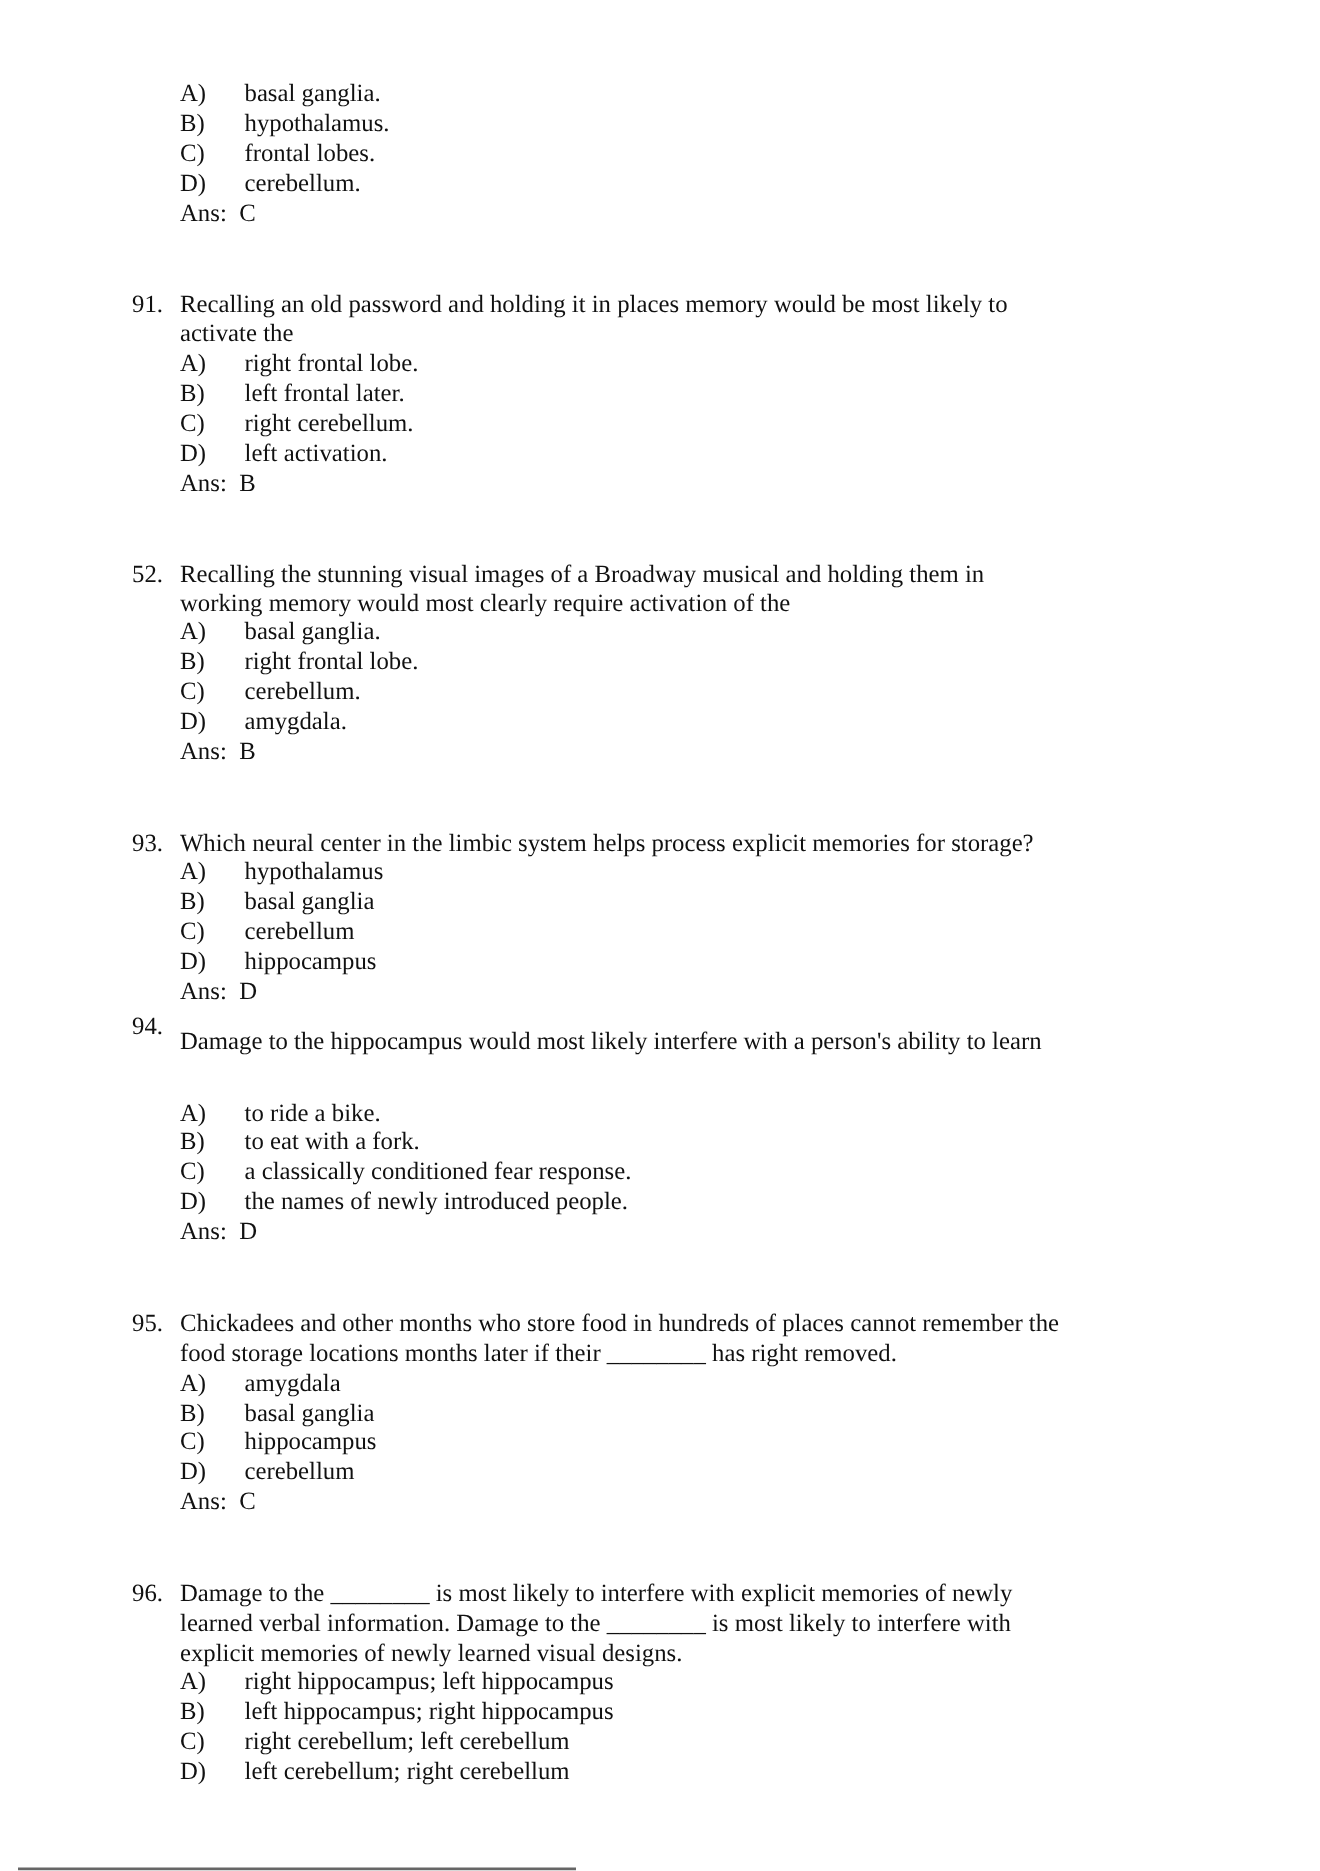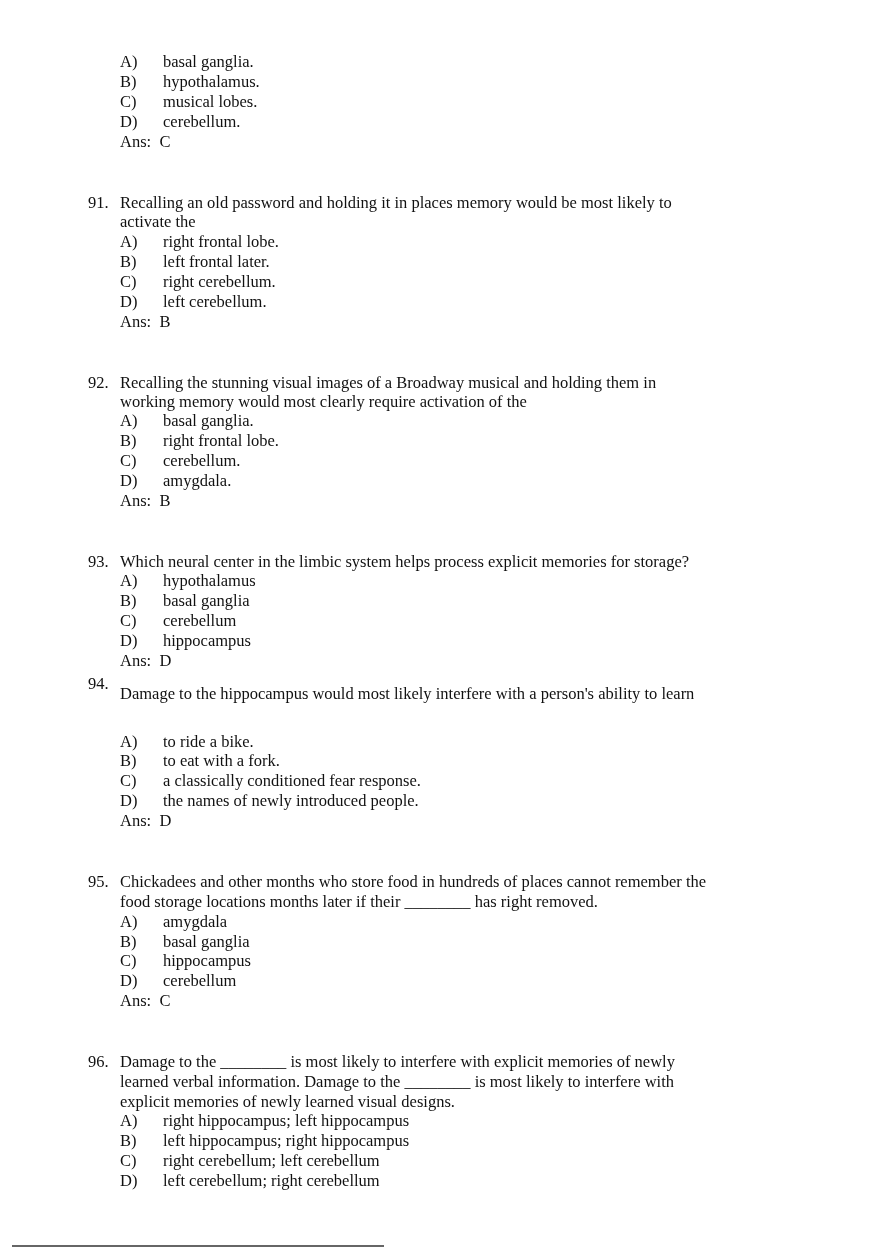--- a/index.html
+++ b/index.html
@@ -17,43 +17,43 @@
 <body>
 
 <div id="page">
 
   <div>
     <div class="line olabel" style="top:52px">A)</div>
     <div class="line otext" style="top:52px">basal ganglia.</div>
     <div class="line olabel" style="top:72px">B)</div>
     <div class="line otext" style="top:72px">hypothalamus.</div>
     <div class="line olabel" style="top:92px">C)</div>
-    <div class="line otext" style="top:92px">musical lobes.</div>
+    <div class="line otext" style="top:92px">frontal lobes.</div>
     <div class="line olabel" style="top:112px">D)</div>
     <div class="line otext" style="top:112px">cerebellum.</div>
     <div class="line ans" style="top:132px"><span>Ans:</span>&nbsp;&nbsp;<span>C</span></div>
   </div>
 
   <div>
     <div class="line qnum" style="top:193px">91.</div>
     <div class="line qtext" style="top:193px">Recalling an old password and holding it in places memory would be most likely to</div>
     <div class="line qtext" style="top:212px">activate the</div>
     <div class="line olabel" style="top:232px">A)</div>
     <div class="line otext" style="top:232px">right frontal lobe.</div>
     <div class="line olabel" style="top:252px">B)</div>
     <div class="line otext" style="top:252px">left frontal later.</div>
     <div class="line olabel" style="top:272px">C)</div>
     <div class="line otext" style="top:272px">right cerebellum.</div>
     <div class="line olabel" style="top:292px">D)</div>
-    <div class="line otext" style="top:292px">left cerebellum.</div>
+    <div class="line otext" style="top:292px">left activation.</div>
     <div class="line ans" style="top:312px"><span>Ans:</span>&nbsp;&nbsp;<span>B</span></div>
   </div>
 
   <div>
-    <div class="line qnum" style="top:373px">92.</div>
+    <div class="line qnum" style="top:373px">52.</div>
     <div class="line qtext" style="top:373px">Recalling the stunning visual images of a Broadway musical and holding them in</div>
     <div class="line qtext" style="top:392px">working memory would most clearly require activation of the</div>
     <div class="line olabel" style="top:411px">A)</div>
     <div class="line otext" style="top:411px">basal ganglia.</div>
     <div class="line olabel" style="top:431px">B)</div>
     <div class="line otext" style="top:431px">right frontal lobe.</div>
     <div class="line olabel" style="top:451px">C)</div>
     <div class="line otext" style="top:451px">cerebellum.</div>
     <div class="line olabel" style="top:471px">D)</div>
     <div class="line otext" style="top:471px">amygdala.</div>

